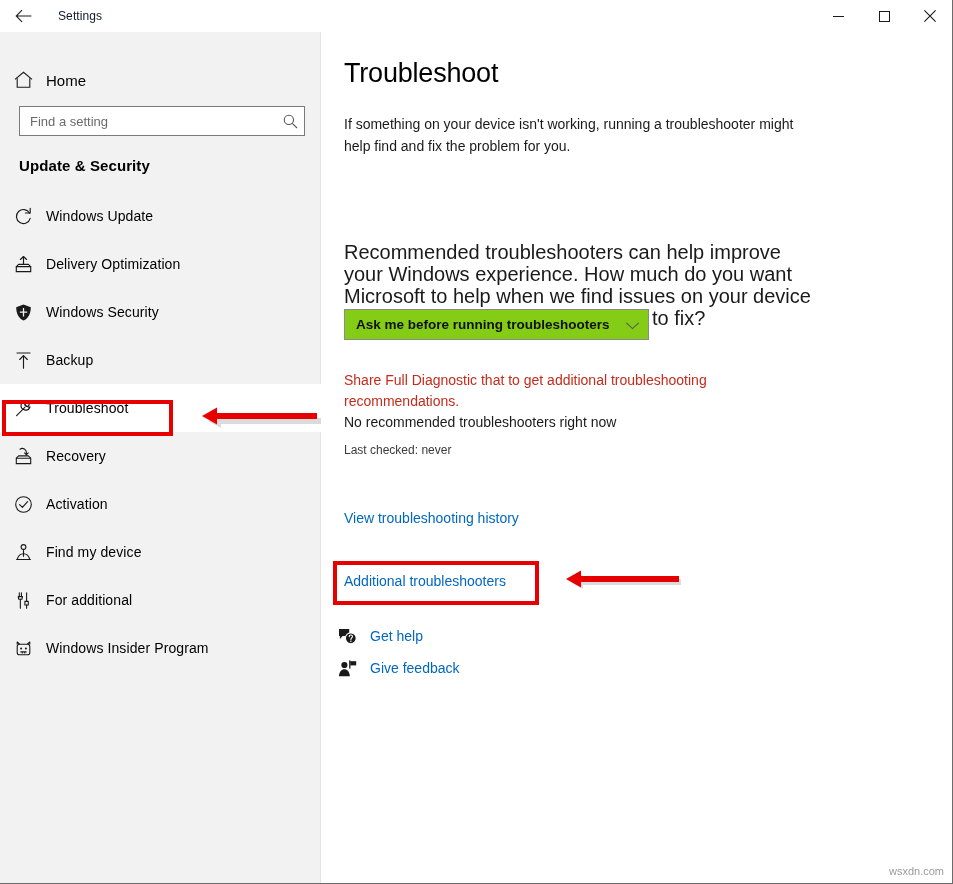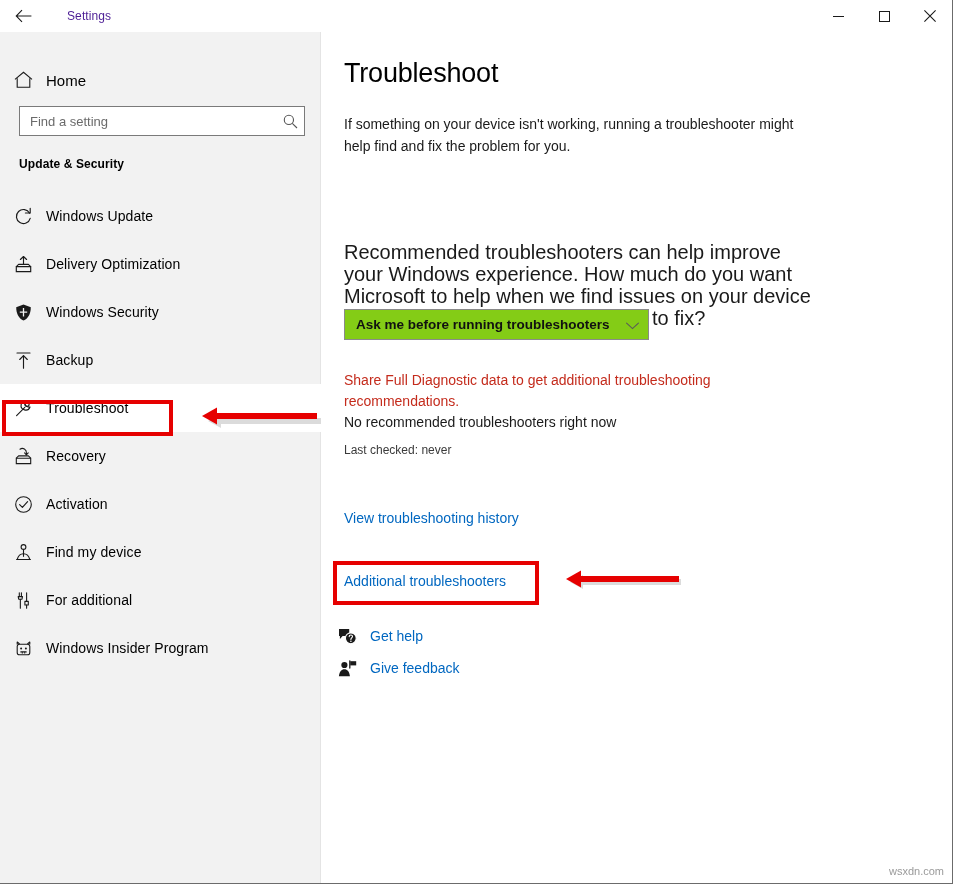--- a/index.html
+++ b/index.html
@@ -35,22 +35,22 @@
     z-index: 30;
   }
   #back-button {
     width: 46px; height: 32px;
     display: flex; align-items: center; justify-content: center;
     cursor: pointer;
   }
   #back-button svg { display: block; }
   #app-title {
     font-size: 12px;
-    color: #4c1d95;
-    margin-left: 21px;
+    color: #0f172a;
+    margin-left: 12px;
     letter-spacing: 0.1px;
   }
   #window-controls {
     position: absolute;
     right: 0; top: 0;
     display: flex;
     height: 32px;
   }
   .wctl {
     width: 46px; height: 32px;
@@ -99,21 +99,21 @@
   #search-input::placeholder { color: #6a6a6a; }
   #search-icon-box {
     width: 28px; height: 28px;
     display: flex; align-items: center; justify-content: center;
     cursor: pointer;
   }
 
   #category-title {
     position: absolute;
     top: 125px; left: 19px;
-    font-size: 12px;
+    font-size: 15px;
     font-weight: bold;
     color: #000;
     letter-spacing: 0.1px;
   }
 
   #nav-list {
     position: absolute;
     top: 160px; left: 0;
     width: 321px;
   }
@@ -469,21 +469,21 @@
 
     <div id="rec-dropdown">
       <span id="rec-dropdown-value">Ask me before running troubleshooters</span>
       <span>
         <svg width="13" height="8" viewBox="0 0 13 8">
           <path d="M0.6 1.2 L6.5 6.6 L12.4 1.2" fill="none" stroke="#5a5a5a" stroke-width="1.1" stroke-linecap="round"></path>
         </svg>
       </span>
     </div>
 
-    <div id="diag-warning">Share Full Diagnostic data to get additional troubleshooting recommendations.</div>
+    <div id="diag-warning">Share Full Diagnostic that to get additional troubleshooting recommendations.</div>
     <div id="no-rec-text">No recommended troubleshooters right now</div>
     <div id="last-checked">Last checked: never</div>
 
     <a id="link-history" class="link">View troubleshooting history</a>
 
     <a id="link-additional" class="link">Additional troubleshooters</a>
 
     <div class="icon-link-row" id="row-get-help">
       <span class="li-icon">
         <svg width="19" height="17" viewBox="0 0 19 17">

